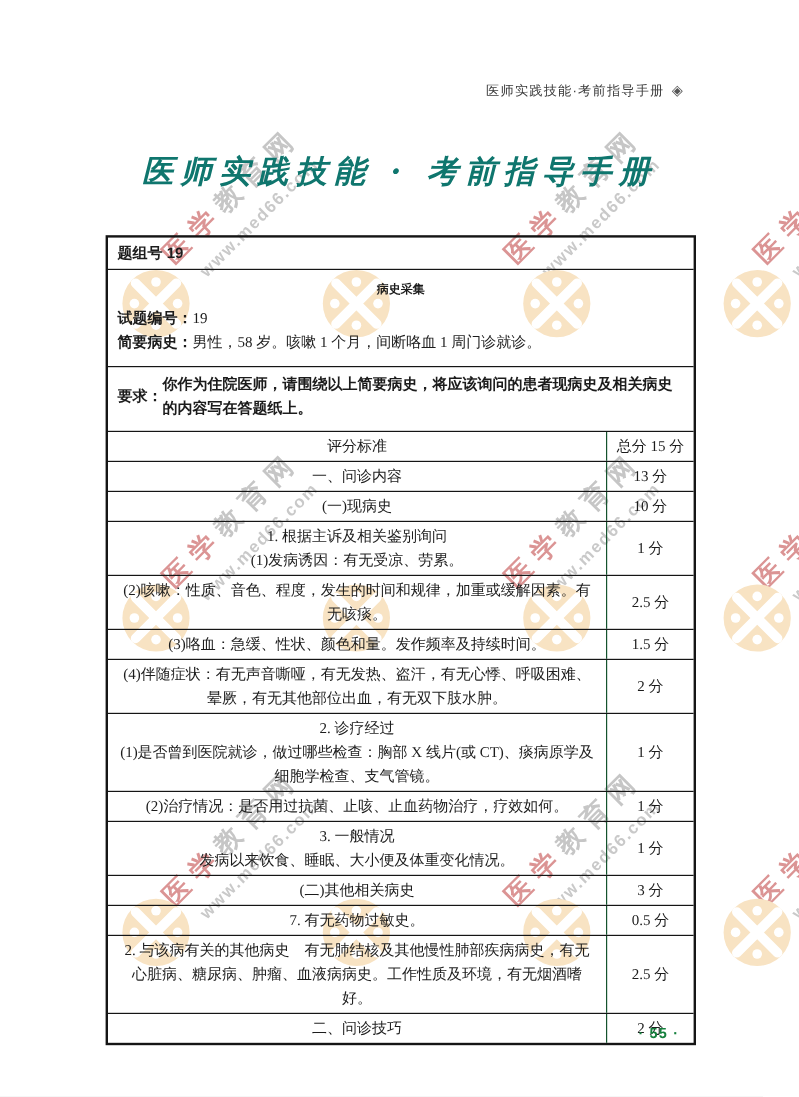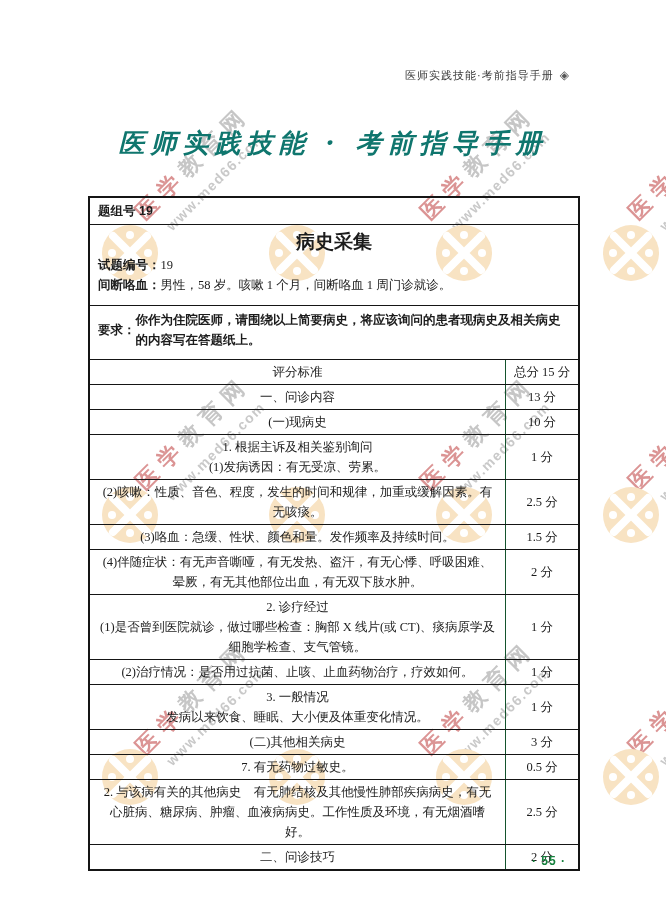--- a/index.html
+++ b/index.html
@@ -39,21 +39,21 @@
     position:absolute;left:88px;top:196px;width:492px;box-sizing:border-box;
     border:2px solid #151515;font-size:12.5px;line-height:20px;}
   .trow{display:flex;border-top:1px solid #151515;background:transparent;}
   .trow.first{border-top:none;}
   .cell-main{flex:1;padding:2px 8px;white-space:pre-line;min-height:20px;text-align:center;}
   .cell-score{width:73px;flex:0 0 73px;border-left:1px solid #14532d;
     display:flex;align-items:center;justify-content:center;text-align:center;
     padding:2px 2px;box-sizing:border-box;}
   .cell-full{flex:1;padding:3px 8px;}
   .bold-sans{font-family:"Liberation Sans","DejaVu Sans",sans-serif;font-weight:bold;}
-  .section-head{text-align:center;font-size:19px;padding:4px 0 3px 0;}
+  .section-head{text-align:center;font-size:10px;padding:4px 0 3px 0;}
   .labelled{display:flex;padding:0 8px;align-items:center;}
   .labelled .lbl{flex:0 0 auto;white-space:nowrap;}
   .labelled .val{flex:1;}
   .blk-case{padding:3px 0 10px 0;}
   .blk-req{padding:4px 8px 9px 8px;}
   .blk-req .labelled{padding:0;}
 </style>
 </head>
 <body>
 
@@ -164,21 +164,21 @@
       </div>
 
       <div class="trow">
         <div class="cell-full blk-case" style="padding-left:0;padding-right:0">
           <div class="section-head bold-sans">病史采集</div>
           <div class="labelled">
             <span class="lbl bold-sans">试题编号：</span>
             <span class="val">19</span>
           </div>
           <div class="labelled">
-            <span class="lbl bold-sans">间断咯血：</span>
+            <span class="lbl bold-sans">简要病史：</span>
             <span class="val">男性，58 岁。咳嗽 1 个月，间断咯血 1 周门诊就诊。</span>
           </div>
         </div>
       </div>
 
       <div class="trow">
         <div class="cell-full blk-req bold-sans">
           <div class="labelled">
             <span class="lbl">要求：</span>
             <span class="val">你作为住院医师，请围绕以上简要病史，将应该询问的患者现病史及相关病史的内容写在答题纸上。</span>

